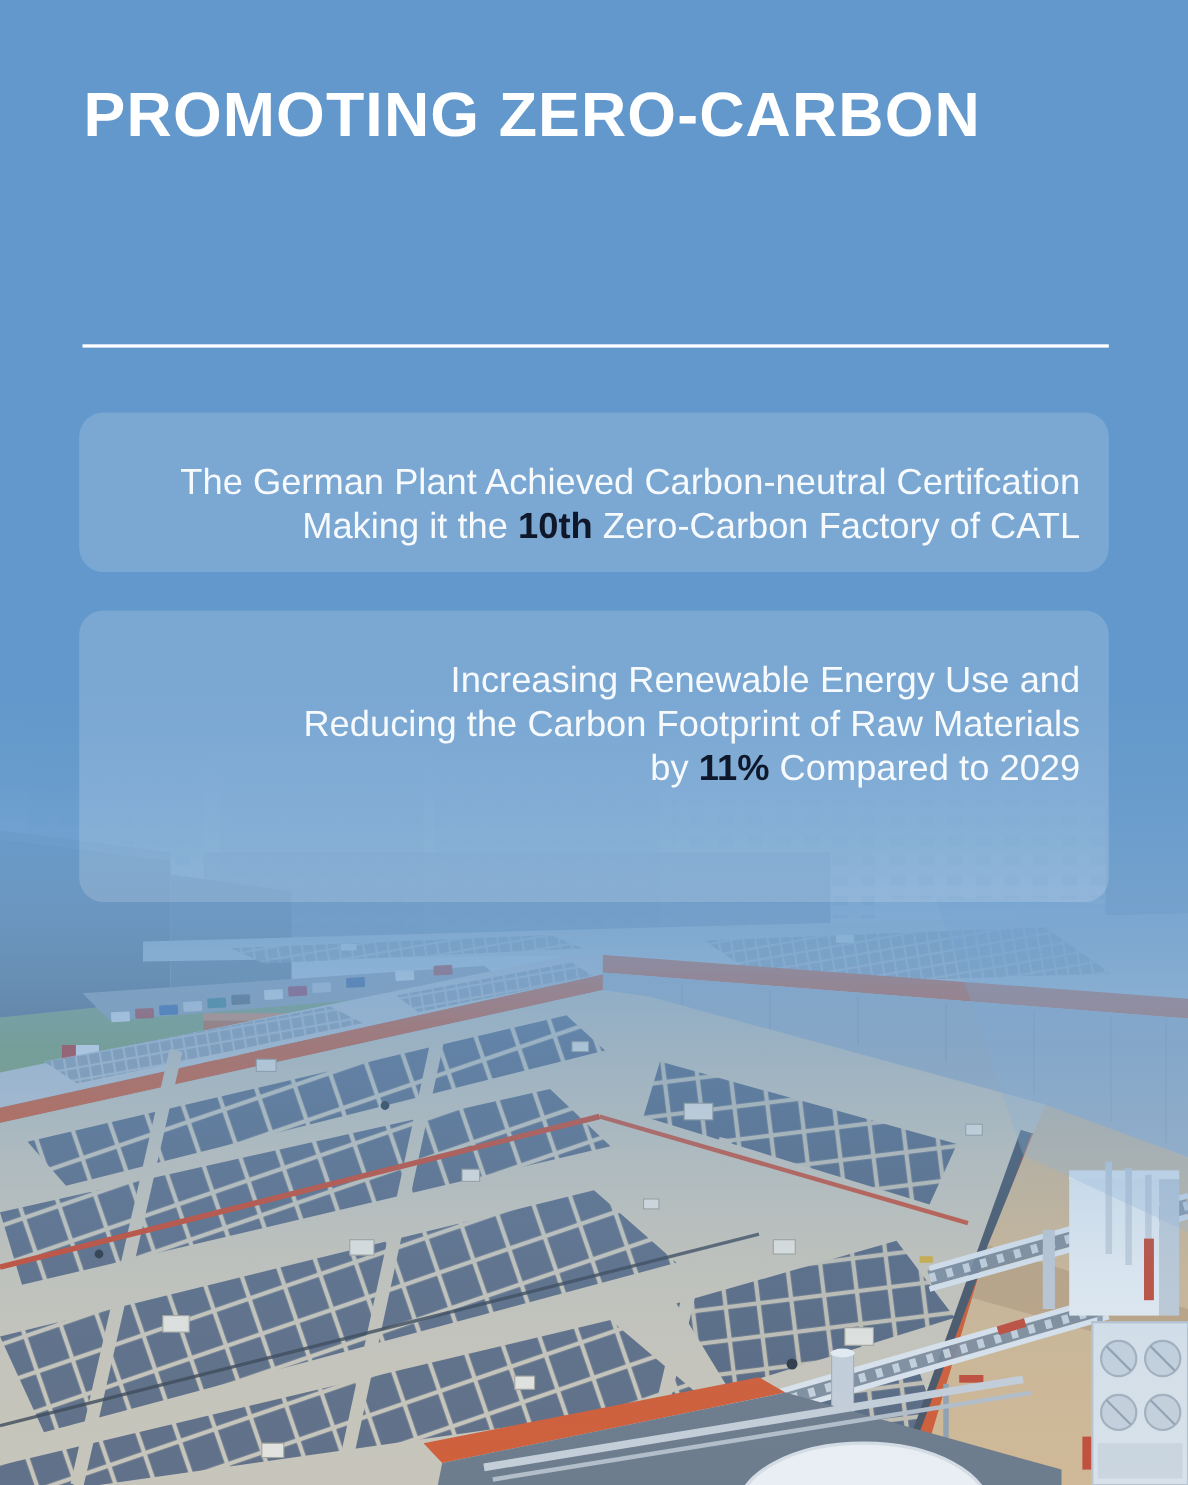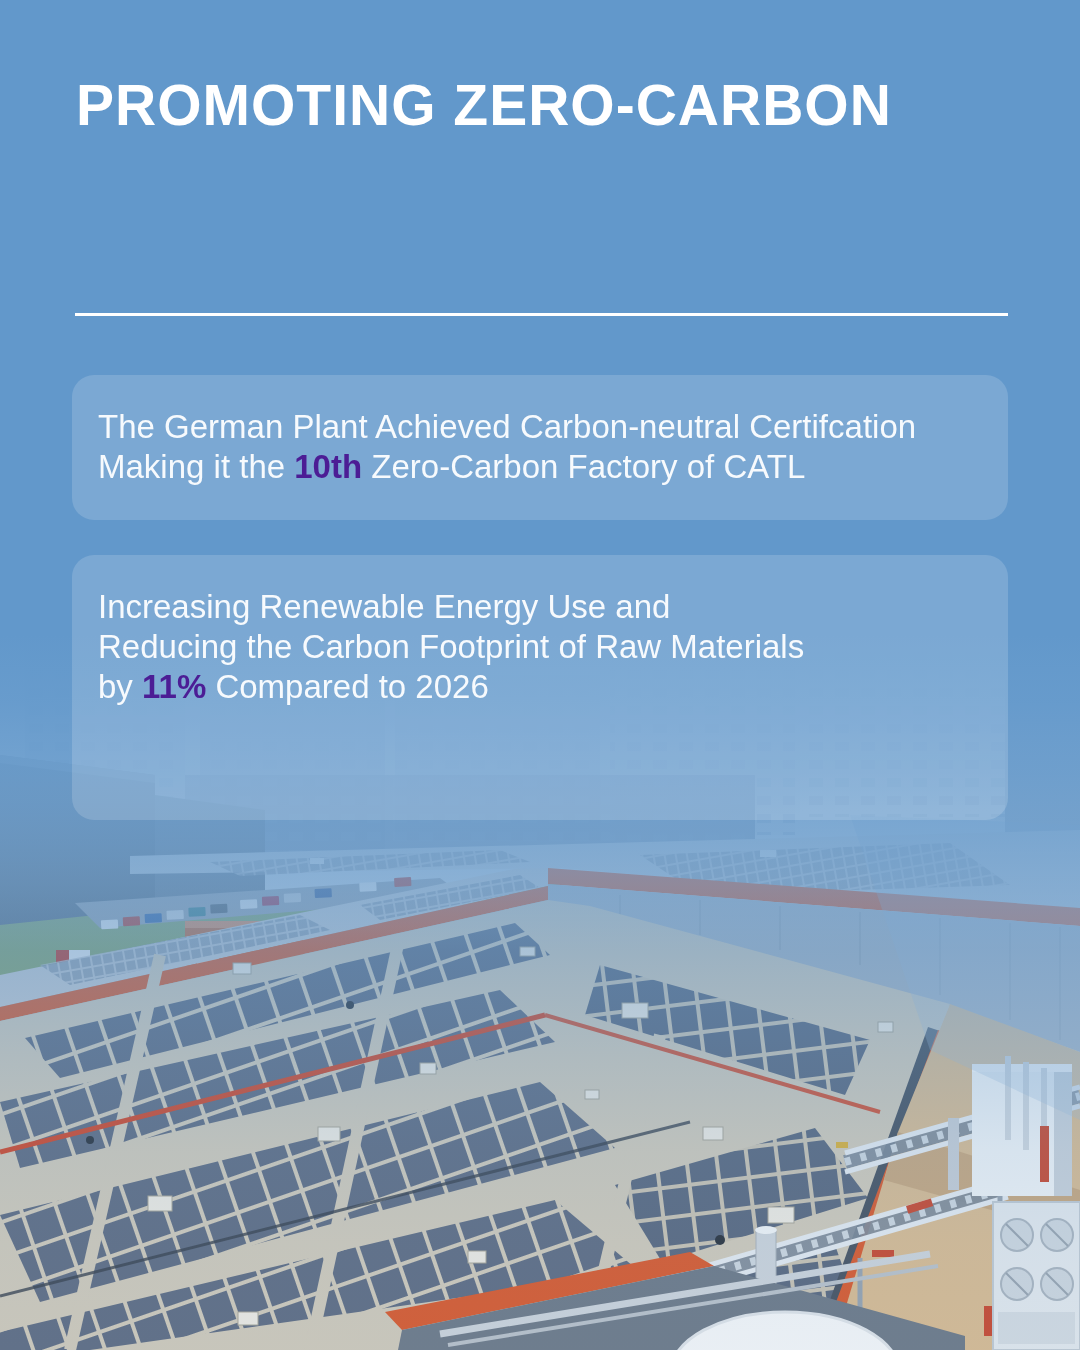--- a/index.html
+++ b/index.html
@@ -16,36 +16,36 @@
       rgba(98,152,203,0.95) 52%,
       rgba(98,152,203,0.85) 57%,
       rgba(98,152,203,0.72) 62%,
       rgba(98,152,203,0.57) 67%,
       rgba(98,152,203,0.44) 72%,
       rgba(98,152,203,0.30) 78%,
       rgba(98,152,203,0.17) 85%,
       rgba(98,152,203,0.10) 92%,
       rgba(98,152,203,0.07) 100%);
   }
-  .content{position:absolute;left:0;top:0;width:1080px;height:1350px;}
+  .content{position:absolute;left:0;top:0;width:1080px;height:1350px;text-align:right;}
   .headline{
     position:absolute;left:76px;top:72px;margin:0;
     color:#ffffff;font-weight:bold;font-size:57px;line-height:67px;letter-spacing:1px;
   }
   .divider{position:absolute;left:75px;top:313px;width:933px;height:3px;background:#ffffff;}
   .card{
     position:absolute;left:72px;width:936px;box-sizing:border-box;
     background:rgba(255,255,255,0.16);border-radius:22px;
     color:#f7fafd;font-size:33px;line-height:40px;font-weight:400;
-    padding:32px 26px;
+    padding:43px 26px;
   }
   .card-1{top:375px;height:145px;}
   .card-2{top:555px;height:265px;}
   .card p{margin:0;}
-  .hl{color:#4c1d95;font-weight:bold;}
+  .hl{color:#0f172a;font-weight:bold;}
 </style>
 </head>
 <body>
 
 <div class="poster">
 
   <svg class="photo" viewBox="0 0 1080 1350" xmlns="http://www.w3.org/2000/svg" aria-hidden="true">
     <defs>
       <pattern id="pv" width="34" height="34" patternUnits="userSpaceOnUse" patternTransform="rotate(-19)">
         <rect width="34" height="34" fill="#cfc9ba"></rect>
@@ -251,17 +251,17 @@
     <div class="divider"></div>
 
     <section class="card card-1">
       <p><span>The German Plant Achieved Carbon-neutral Certifcation</span></p>
       <p><span>Making it the </span><span class="hl">10th</span><span> Zero-Carbon Factory of CATL</span></p>
     </section>
 
     <section class="card card-2">
       <p><span>Increasing Renewable Energy Use and</span></p>
       <p><span>Reducing the Carbon Footprint of Raw Materials</span></p>
-      <p><span>by </span><span class="hl">11%</span><span> Compared to 2026</span></p>
+      <p><span>by </span><span class="hl">11%</span><span> Compared to 2029</span></p>
     </section>
 
   </div>
 </div>
 
 </body></html>

